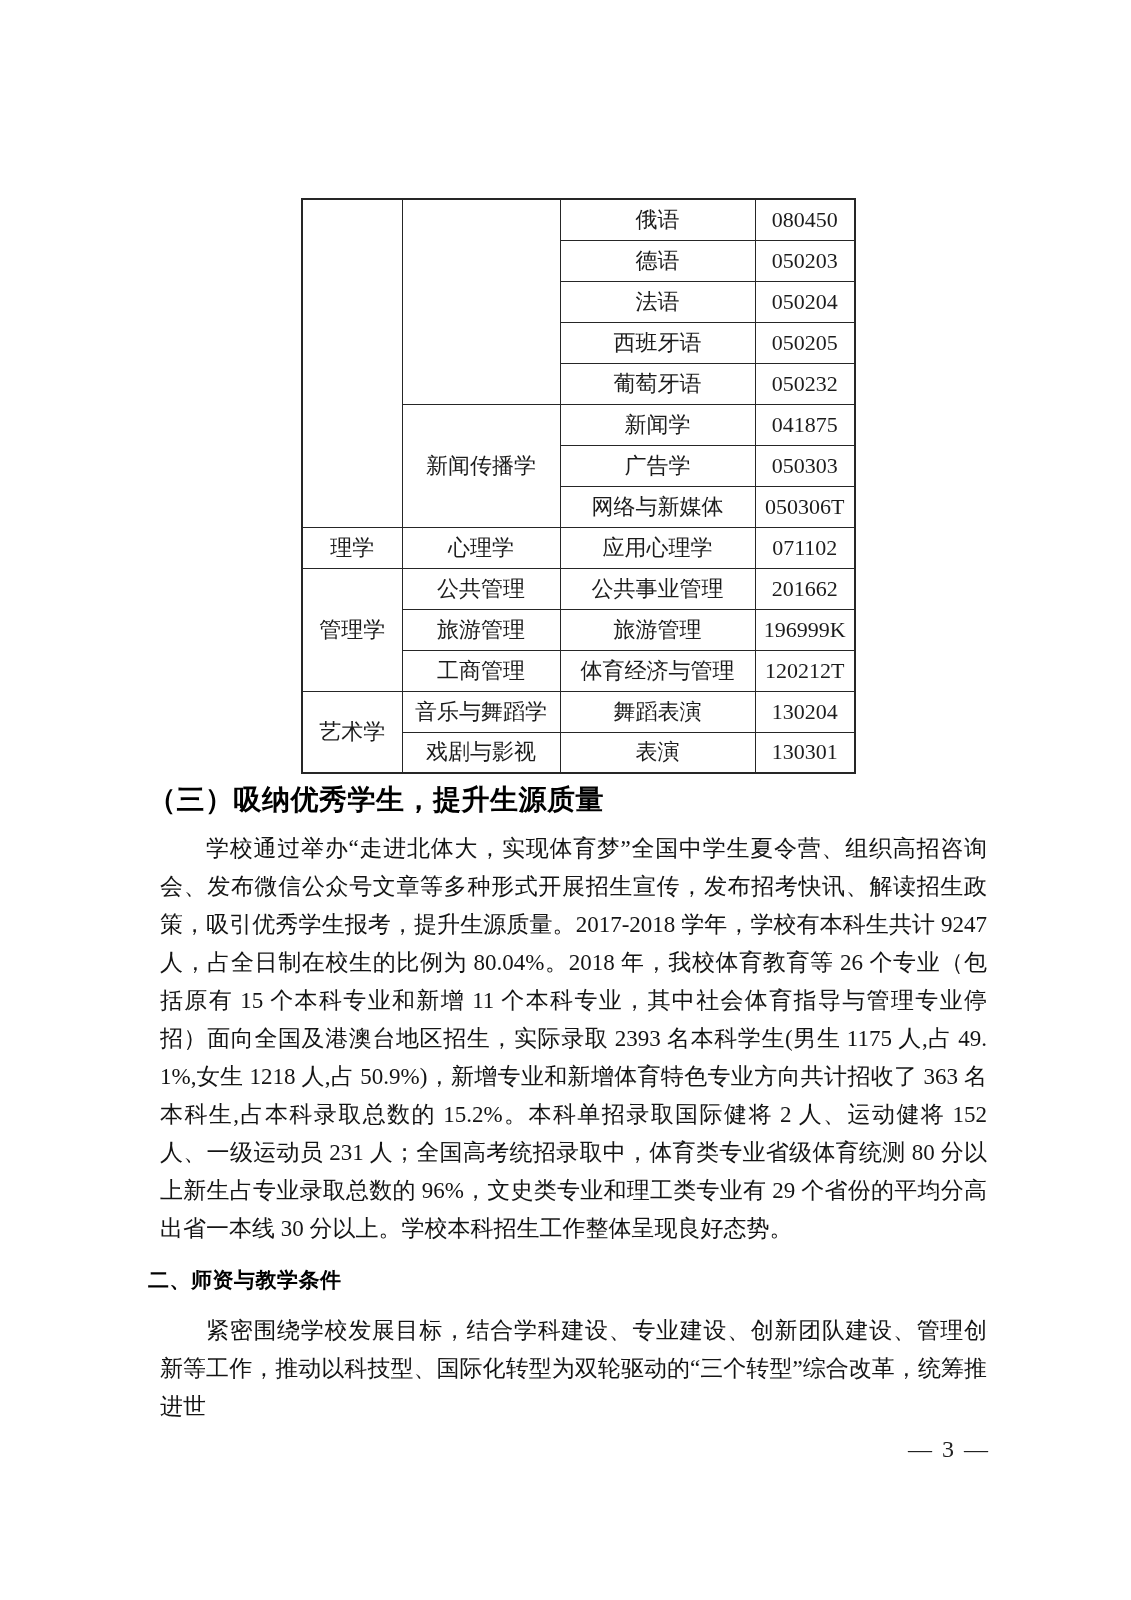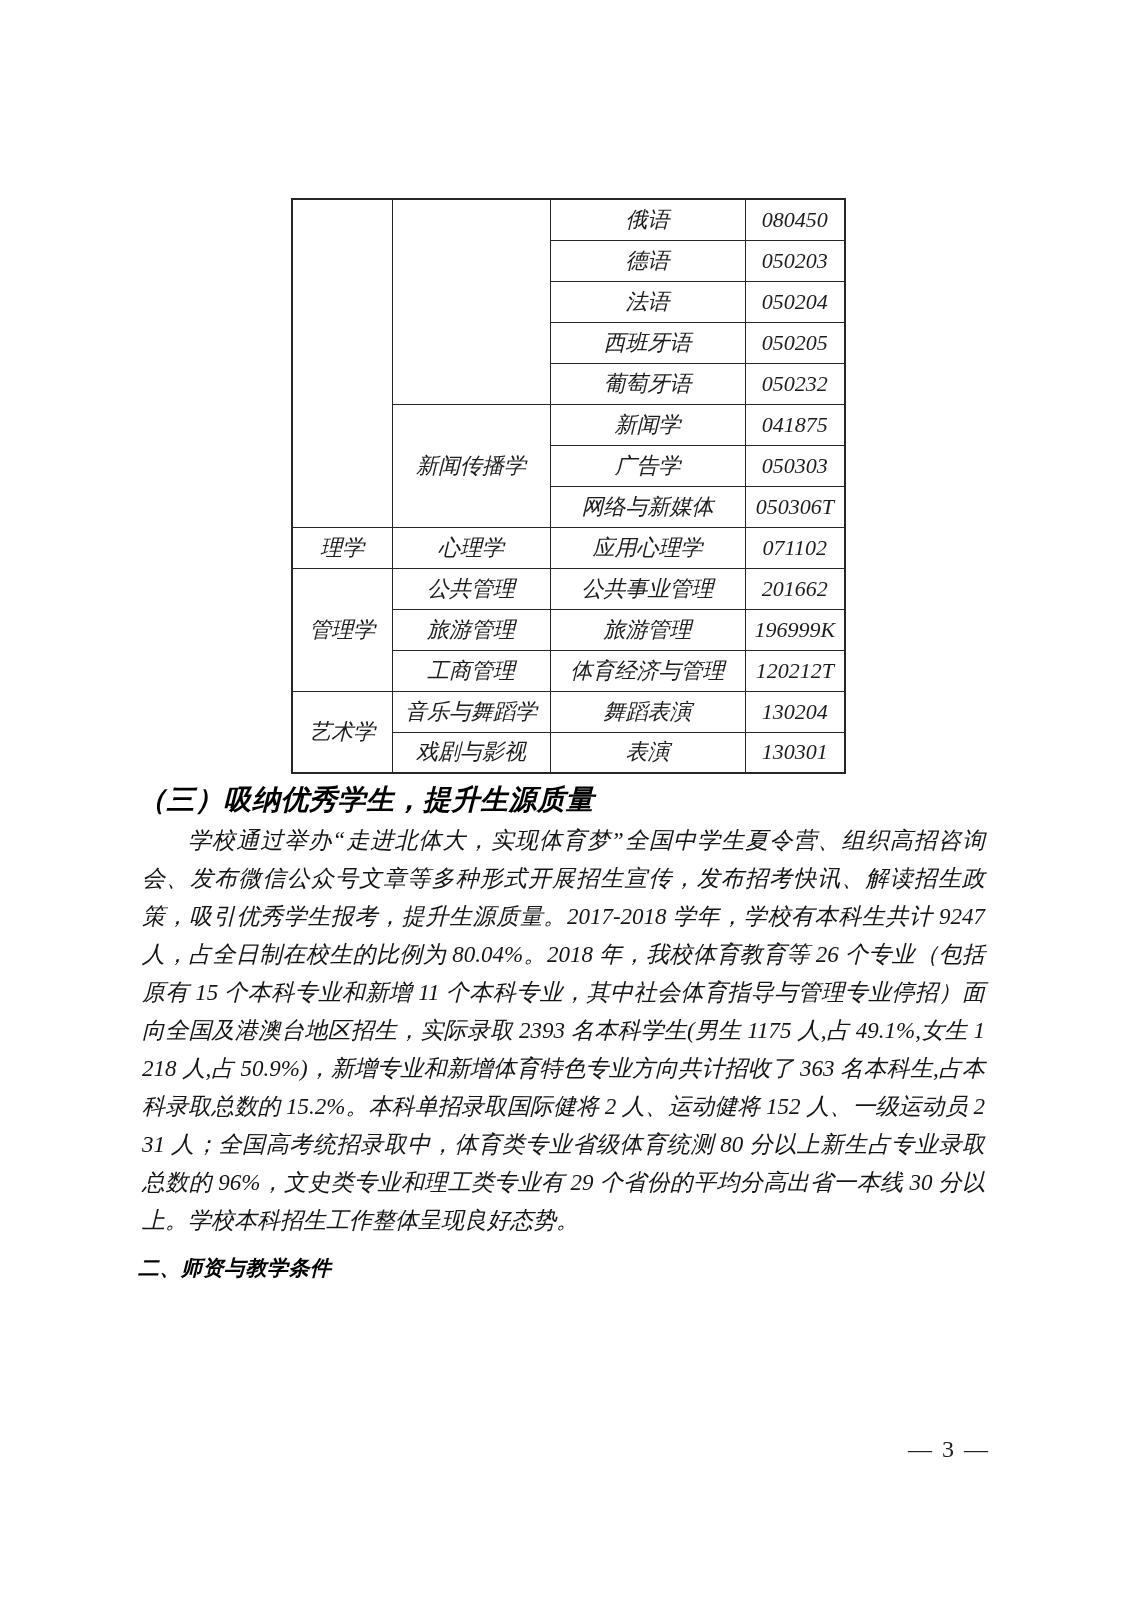--- a/index.html
+++ b/index.html
@@ -7,21 +7,21 @@
   body {
     width: 1131px; height: 1600px;
     background: #ffffff;
     position: relative;
     overflow: hidden;
     font-family: "Liberation Serif", "DejaVu Serif", serif;
     color: #161616;
   }
   .content {
     position: absolute;
-    left: 138px; top: 198px; width: 851px; font-style: italic;
+    left: 148px; top: 198px; width: 851px;
   }
   table.majors {
     border-collapse: collapse;
     margin-left: 153px;
     table-layout: fixed;
     border: 2px solid #262626;
   }
   table.majors td {
     border: 1px solid #262626;
     height: 41px;
@@ -32,36 +32,36 @@
     color: #1c1c1c;
     overflow: hidden;
     white-space: nowrap;
   }
   h3.sec3 {
     font-family: "Liberation Sans", "DejaVu Sans", sans-serif;
     font-weight: 700;
     font-size: 28px;
     line-height: 36px;
     color: #000;
-    margin: 8px 0 4px 0;
+    margin: 8px 0 12px 0;
     letter-spacing: 0.5px;
   }
   h2.sec2 {
     font-family: "Liberation Sans", "DejaVu Sans", sans-serif;
     font-weight: 700;
     font-size: 21px;
     line-height: 40px;
     color: #000;
     margin: 8px 0 8px 0;
     letter-spacing: 0.5px;
   }
   p.body-par {
     font-size: 23px;
     line-height: 38px;
-    margin: 4px;
+    margin: 12px;
     text-align: justify;
     text-indent: 2em;
     word-break: break-all;
     color: #141414;
   }
   .page-number {
     position: absolute;
     top: 1436px;
     right: 141px;
     font-size: 24px;
@@ -152,16 +152,17 @@
       </tr>
     </tbody>
   </table>
 
   <h3 class="sec3">（三）吸纳优秀学生，提升生源质量</h3>
 
   <p class="body-par">学校通过举办“走进北体大，实现体育梦”全国中学生夏令营、组织高招咨询会、发布微信公众号文章等多种形式开展招生宣传，发布招考快讯、解读招生政策，吸引优秀学生报考，提升生源质量。2017-2018 学年，学校有本科生共计 9247 人，占全日制在校生的比例为 80.04%。2018 年，我校体育教育等 26 个专业（包括原有 15 个本科专业和新增 11 个本科专业，其中社会体育指导与管理专业停招）面向全国及港澳台地区招生，实际录取 2393 名本科学生(男生 1175 人,占 49.1%,女生 1218 人,占 50.9%)，新增专业和新增体育特色专业方向共计招收了 363 名本科生,占本科录取总数的 15.2%。本科单招录取国际健将 2 人、运动健将 152 人、一级运动员 231 人；全国高考统招录取中，体育类专业省级体育统测 80 分以上新生占专业录取总数的 96%，文史类专业和理工类专业有 29 个省份的平均分高出省一本线 30 分以上。学校本科招生工作整体呈现良好态势。</p>
 
   <h2 class="sec2">二、师资与教学条件</h2>
 
+  <p class="body-par">紧密围绕学校发展目标，结合学科建设、专业建设、创新团队建设、管理创新等工作，推动以科技型、国际化转型为双轮驱动的“三个转型”综合改革，统筹推进世</p>
 
 </div>
 
 <div class="page-number">— 3 —</div>
 
 </body></html>

